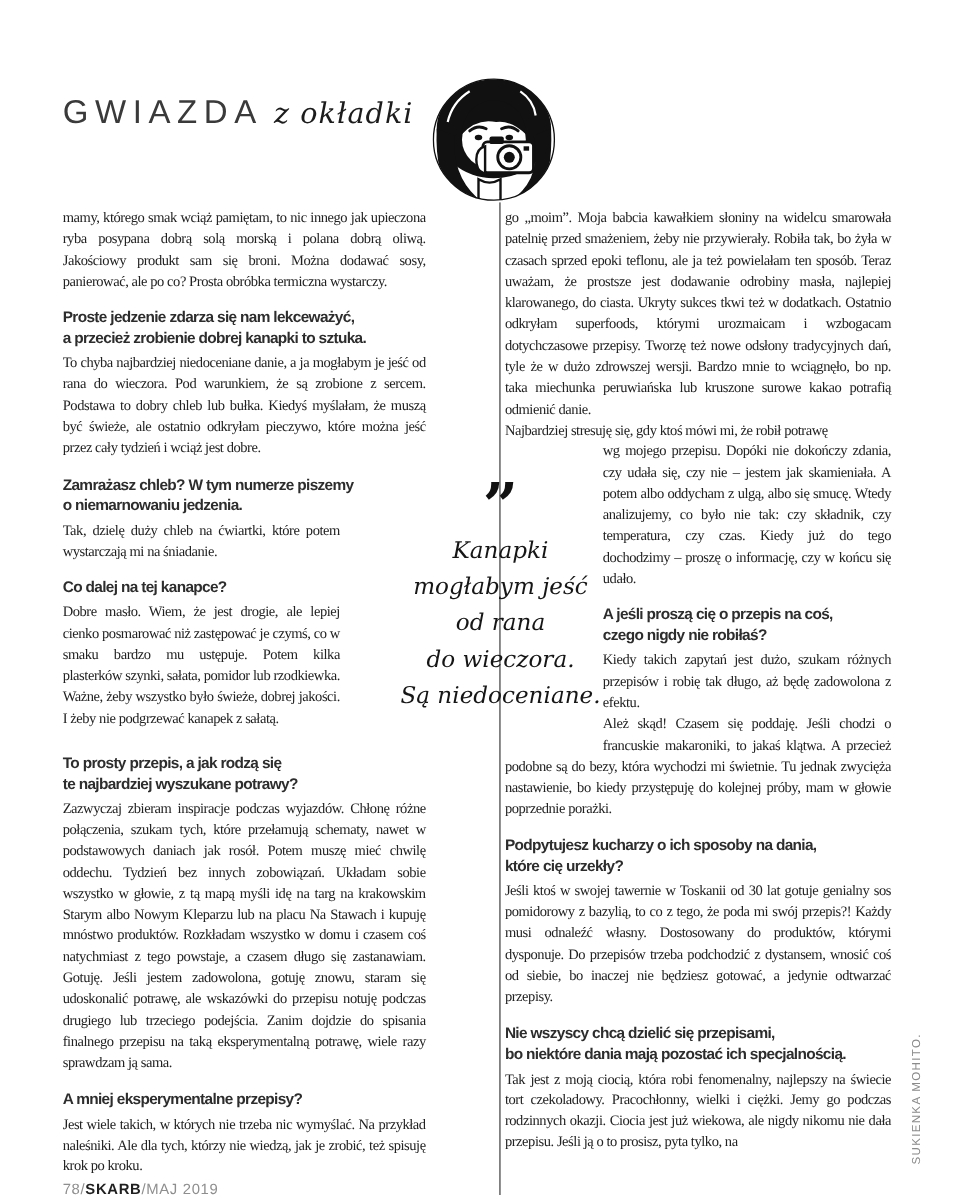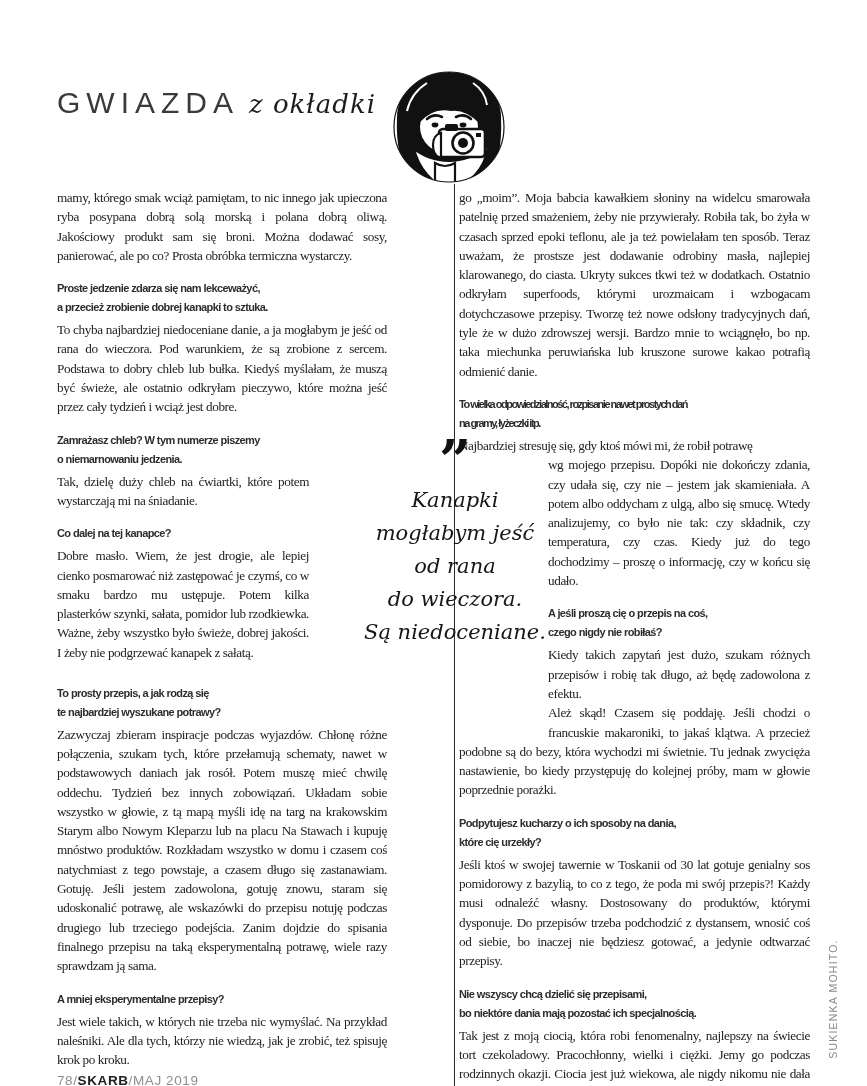--- a/index.html
+++ b/index.html
@@ -15,21 +15,21 @@
   .illu{position:absolute;left:393px;top:27px;width:112px;height:113px;}
   .divider{position:absolute;left:454px;top:140px;width:1px;height:918px;background:#2b2b2b;}
 
   
   .col{position:absolute;top:144px;}
   .col-left{left:57px;width:330px;}
   .col-right{left:459px;width:351px;}
   .col p{margin:0;font-size:13.2px;line-height:19.3px;letter-spacing:-0.4px;
          text-align:justify;color:#222;}
   .col h3{margin:14px 0 3px;font-family:"Liberation Sans",sans-serif;font-weight:bold;
-          font-size:11px;line-height:19px;letter-spacing:-0.6px;color:#2d2d2d;
+          font-size:14px;line-height:19px;letter-spacing:-0.6px;color:#2d2d2d;
           white-space:pre-line;}
   .col h3.h-tight{letter-spacing:-1.5px;}
   .one-line{white-space:nowrap;text-align:left;}
   .spacer-r{float:right;width:78px;height:212px;}
   .spacer-l{float:left;width:89px;height:268px;}
   .clear-r{clear:right;}
   .clear-l{clear:left;}
 
   
   .pullquote{position:absolute;left:344px;top:399px;width:222px;text-align:center;}
@@ -106,22 +106,20 @@
 te najbardziej wyszukane potrawy?</h3>
     <p>Zazwyczaj zbieram inspiracje podczas wyjazdów. Chłonę różne połączenia, szukam tych, które przełamują schematy, nawet w podstawowych daniach jak rosół. Potem muszę mieć chwilę oddechu. Tydzień bez innych zobowiązań. Układam sobie wszystko w głowie, z tą mapą myśli idę na targ na krakowskim Starym albo Nowym Kleparzu lub na placu Na Stawach i kupuję mnóstwo produktów. Rozkładam wszystko w domu i czasem coś natychmiast z tego powstaje, a czasem długo się zastanawiam. Gotuję. Jeśli jestem zadowolona, gotuję znowu, staram się udoskonalić potrawę, ale wskazówki do przepisu notuję podczas drugiego lub trzeciego podejścia. Zanim dojdzie do spisania finalnego przepisu na taką eksperymentalną potrawę, wiele razy sprawdzam ją sama.</p>
     <h3>A mniej eksperymentalne przepisy?</h3>
     <p>Jest wiele takich, w których nie trzeba nic wymyślać. Na przykład naleśniki. Ale dla tych, którzy nie wiedzą, jak je zrobić, też spisuję krok po kroku.</p>
     <h3>I dodajesz szczyptę Ani Starmach?</h3>
     <p>Nie zawsze jest potrzebna. Mój sposób robienia naleśników prawdopodobnie już został kiedyś odkryty, więc nie nazywam</p>
   </div>
 
   <div class="col col-right">
     <p>go „moim”. Moja babcia kawałkiem słoniny na widelcu smarowała patelnię przed smażeniem, żeby nie przywierały. Robiła tak, bo żyła w czasach sprzed epoki teflonu, ale ja też powielałam ten sposób. Teraz uważam, że prostsze jest dodawanie odrobiny masła, najlepiej klarowanego, do ciasta. Ukryty sukces tkwi też w dodatkach. Ostatnio odkryłam superfoods, którymi urozmaicam i wzbogacam dotychczasowe przepisy. Tworzę też nowe odsłony tradycyjnych dań, tyle że w dużo zdrowszej wersji. Bardzo mnie to wciągnęło, bo np. taka miechunka peruwiańska lub kruszone surowe kakao potrafią odmienić danie.</p>
-    <h3 class="h-tight">To wielka odpowiedzialność, rozpisanie nawet prostych dań
-na gramy, łyżeczki itp.</h3>
     <p class="one-line">Najbardziej stresuję się, gdy ktoś mówi mi, że robił potrawę</p>
     <div class="spacer-l"></div>
     <p>wg mojego przepisu. Dopóki nie dokończy zdania, czy udała się, czy nie – jestem jak skamieniała. A potem albo oddycham z ulgą, albo się smucę. Wtedy analizujemy, co było nie tak: czy składnik, czy temperatura, czy czas. Kiedy już do tego dochodzimy – proszę o informację, czy w końcu się udało.</p>
     <h3>A jeśli proszą cię o przepis na coś,
 czego nigdy nie robiłaś?</h3>
     <p>Kiedy takich zapytań jest dużo, szukam różnych przepisów i robię tak długo, aż będę zadowolona z efektu.</p>
     <p>Ależ skąd! Czasem się poddaję. Jeśli chodzi o francuskie makaroniki, to jakaś klątwa. A przecież podobne są do bezy, która wychodzi mi świetnie. Tu jednak zwycięża nastawienie, bo kiedy przystępuję do kolejnej próby, mam w głowie poprzednie porażki.</p>
     <h3>Podpytujesz kucharzy o ich sposoby na dania,
 które cię urzekły?</h3>
     <p>Jeśli ktoś w swojej tawernie w Toskanii od 30 lat gotuje genialny sos pomidorowy z bazylią, to co z tego, że poda mi swój przepis?! Każdy musi odnaleźć własny. Dostosowany do produktów, którymi dysponuje. Do przepisów trzeba podchodzić z dystansem, wnosić coś od siebie, bo inaczej nie będziesz gotować, a jedynie odtwarzać przepisy.</p>

